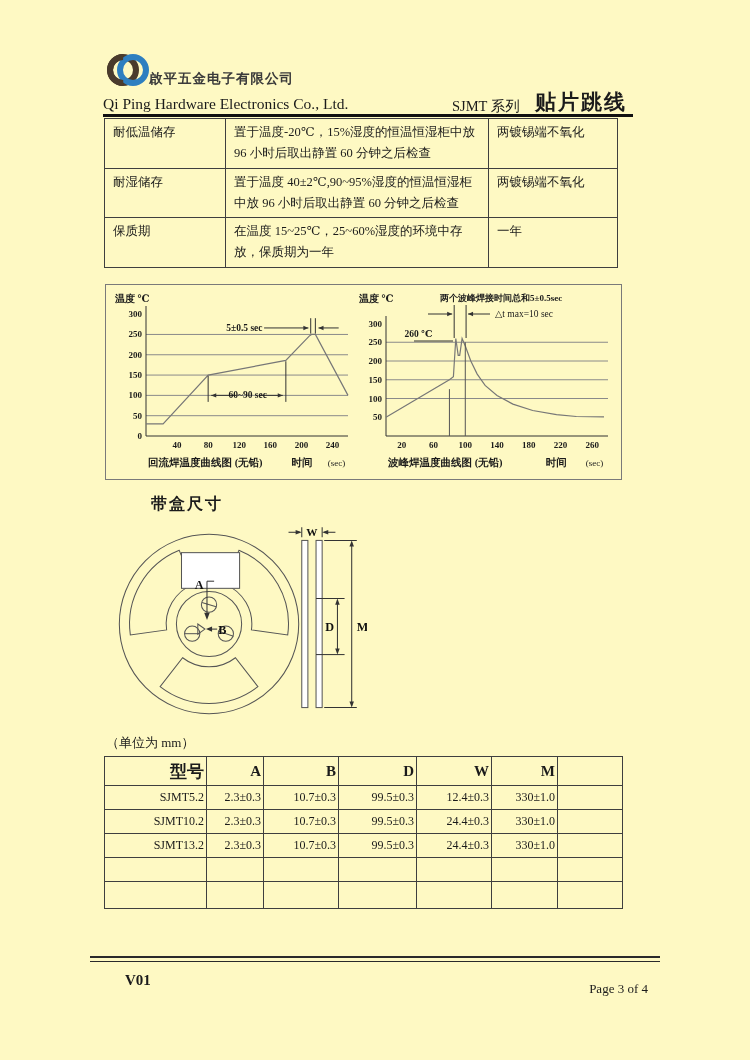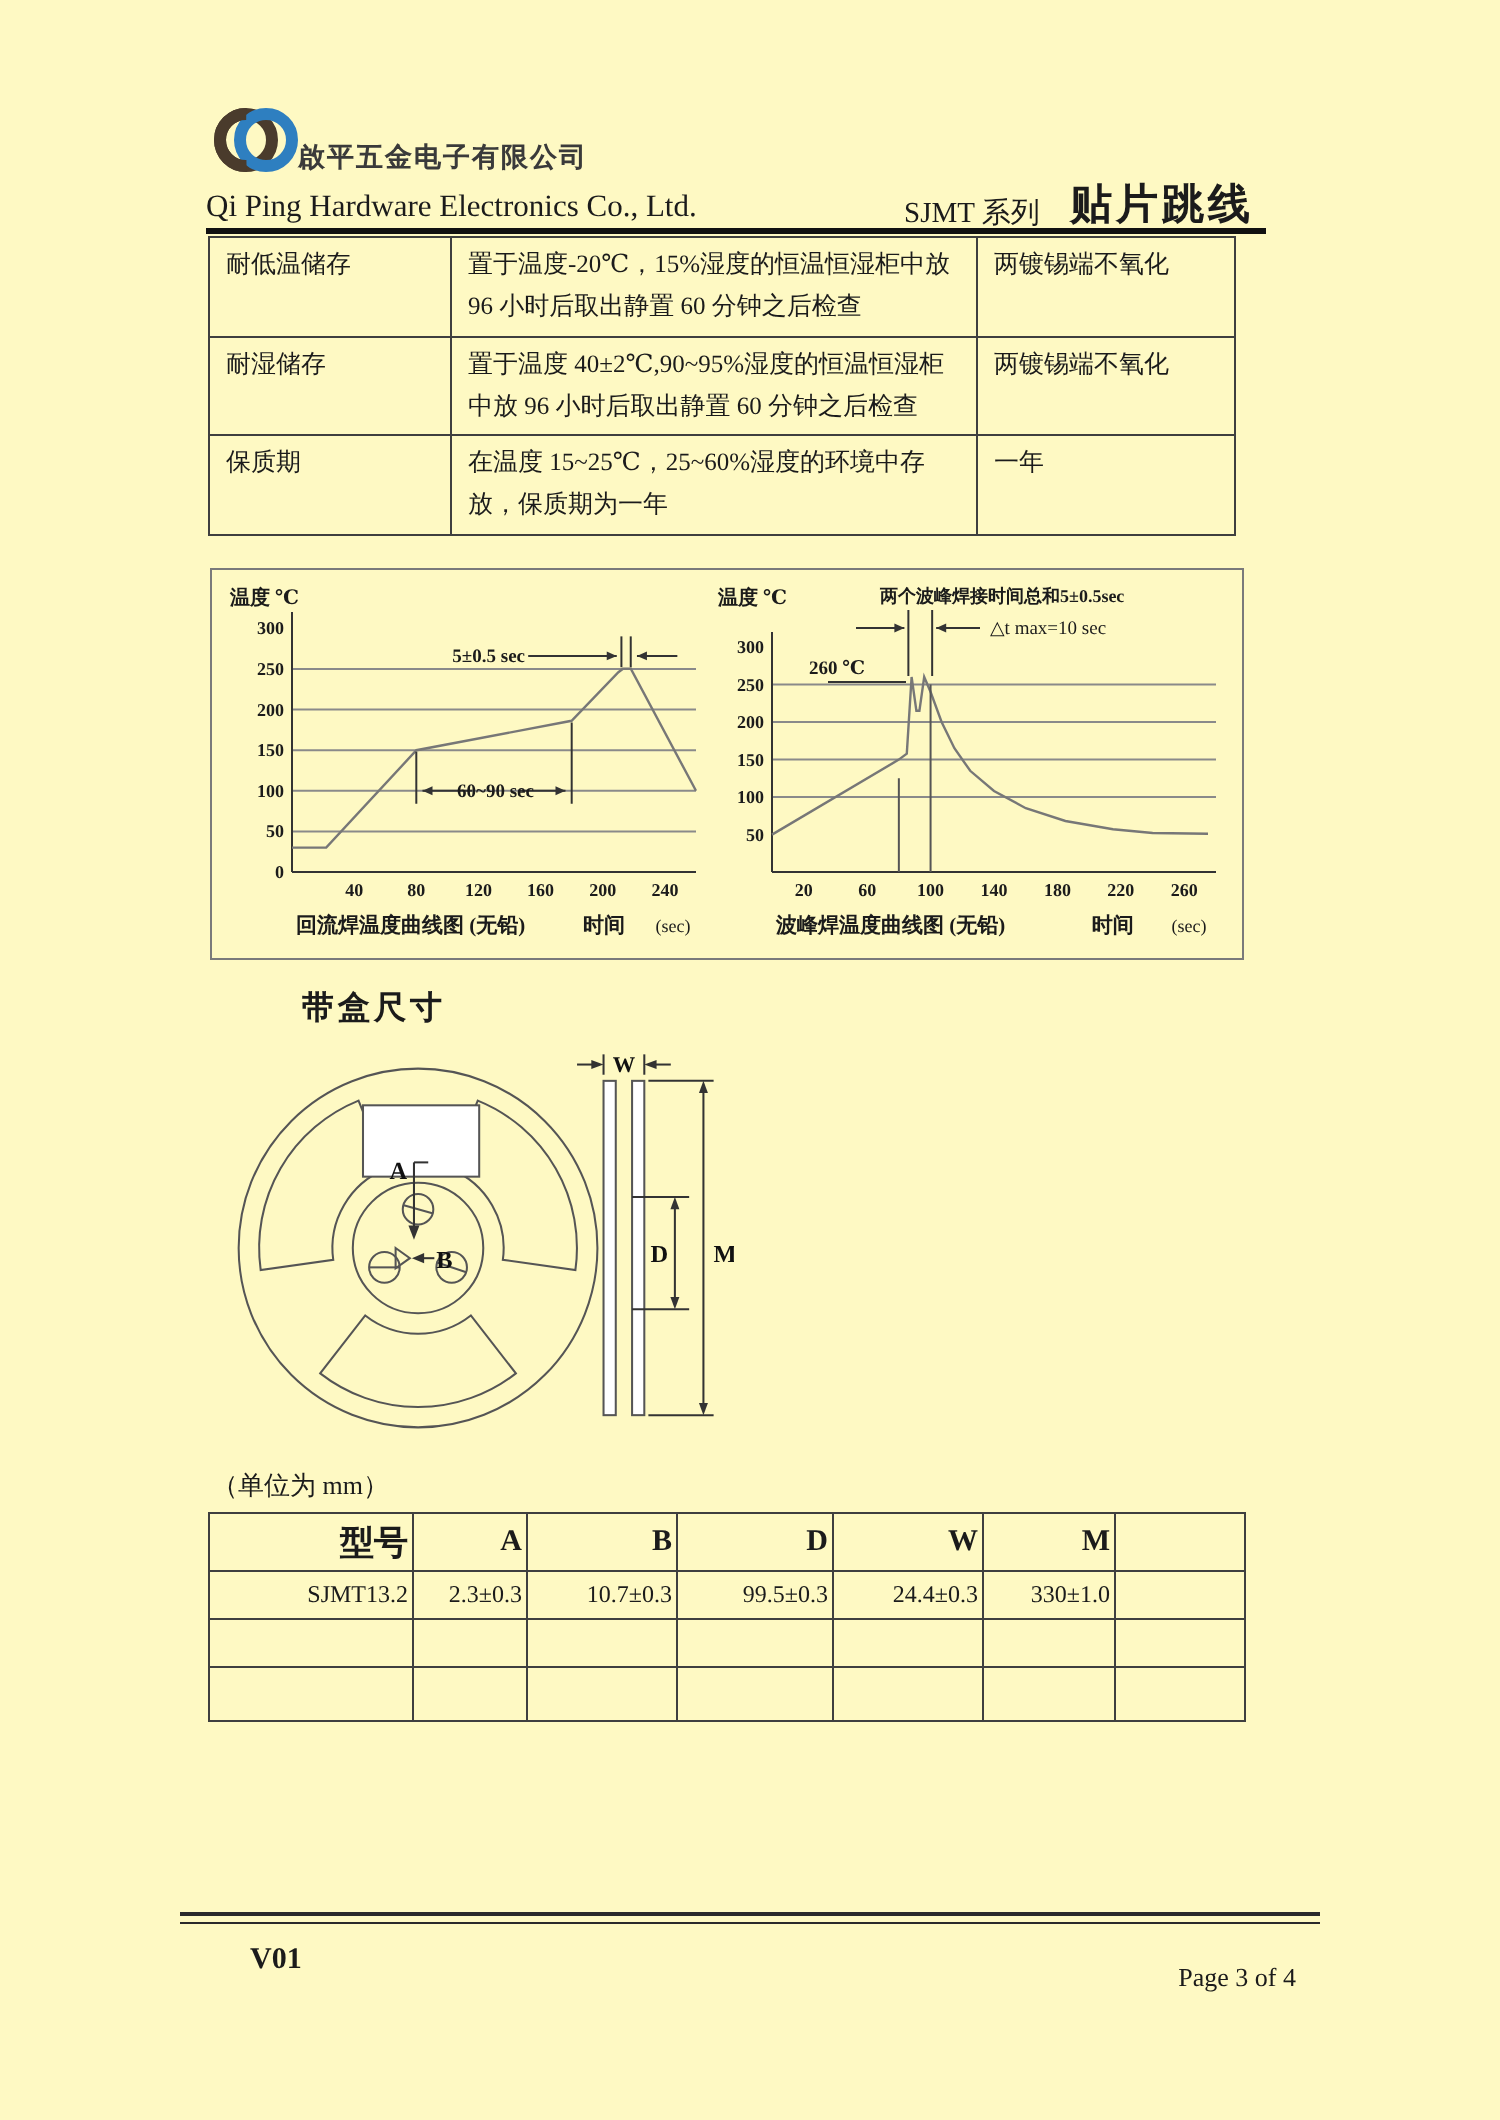--- a/index.html
+++ b/index.html
@@ -229,20 +229,38 @@
         <tr>
           <td class="dh model">型号</td>
           <td class="dh">A</td>
           <td class="dh">B</td>
           <td class="dh">D</td>
           <td class="dh">W</td>
           <td class="dh">M</td>
           <td class="dh"></td>
         </tr>
         <tr>
+          <td class="dc">SJMT5.2</td>
+          <td class="dc">2.3±0.3</td>
+          <td class="dc">10.7±0.3</td>
+          <td class="dc">99.5±0.3</td>
+          <td class="dc">12.4±0.3</td>
+          <td class="dc">330±1.0</td>
+          <td class="dc"></td>
+        </tr>
+        <tr>
+          <td class="dc">SJMT10.2</td>
+          <td class="dc">2.3±0.3</td>
+          <td class="dc">10.7±0.3</td>
+          <td class="dc">99.5±0.3</td>
+          <td class="dc">24.4±0.3</td>
+          <td class="dc">330±1.0</td>
+          <td class="dc"></td>
+        </tr>
+        <tr>
           <td class="dc">SJMT13.2</td>
           <td class="dc">2.3±0.3</td>
           <td class="dc">10.7±0.3</td>
           <td class="dc">99.5±0.3</td>
           <td class="dc">24.4±0.3</td>
           <td class="dc">330±1.0</td>
           <td class="dc"></td>
         </tr>
         <tr>
           <td class="dc" style="height: 23px;"></td>

